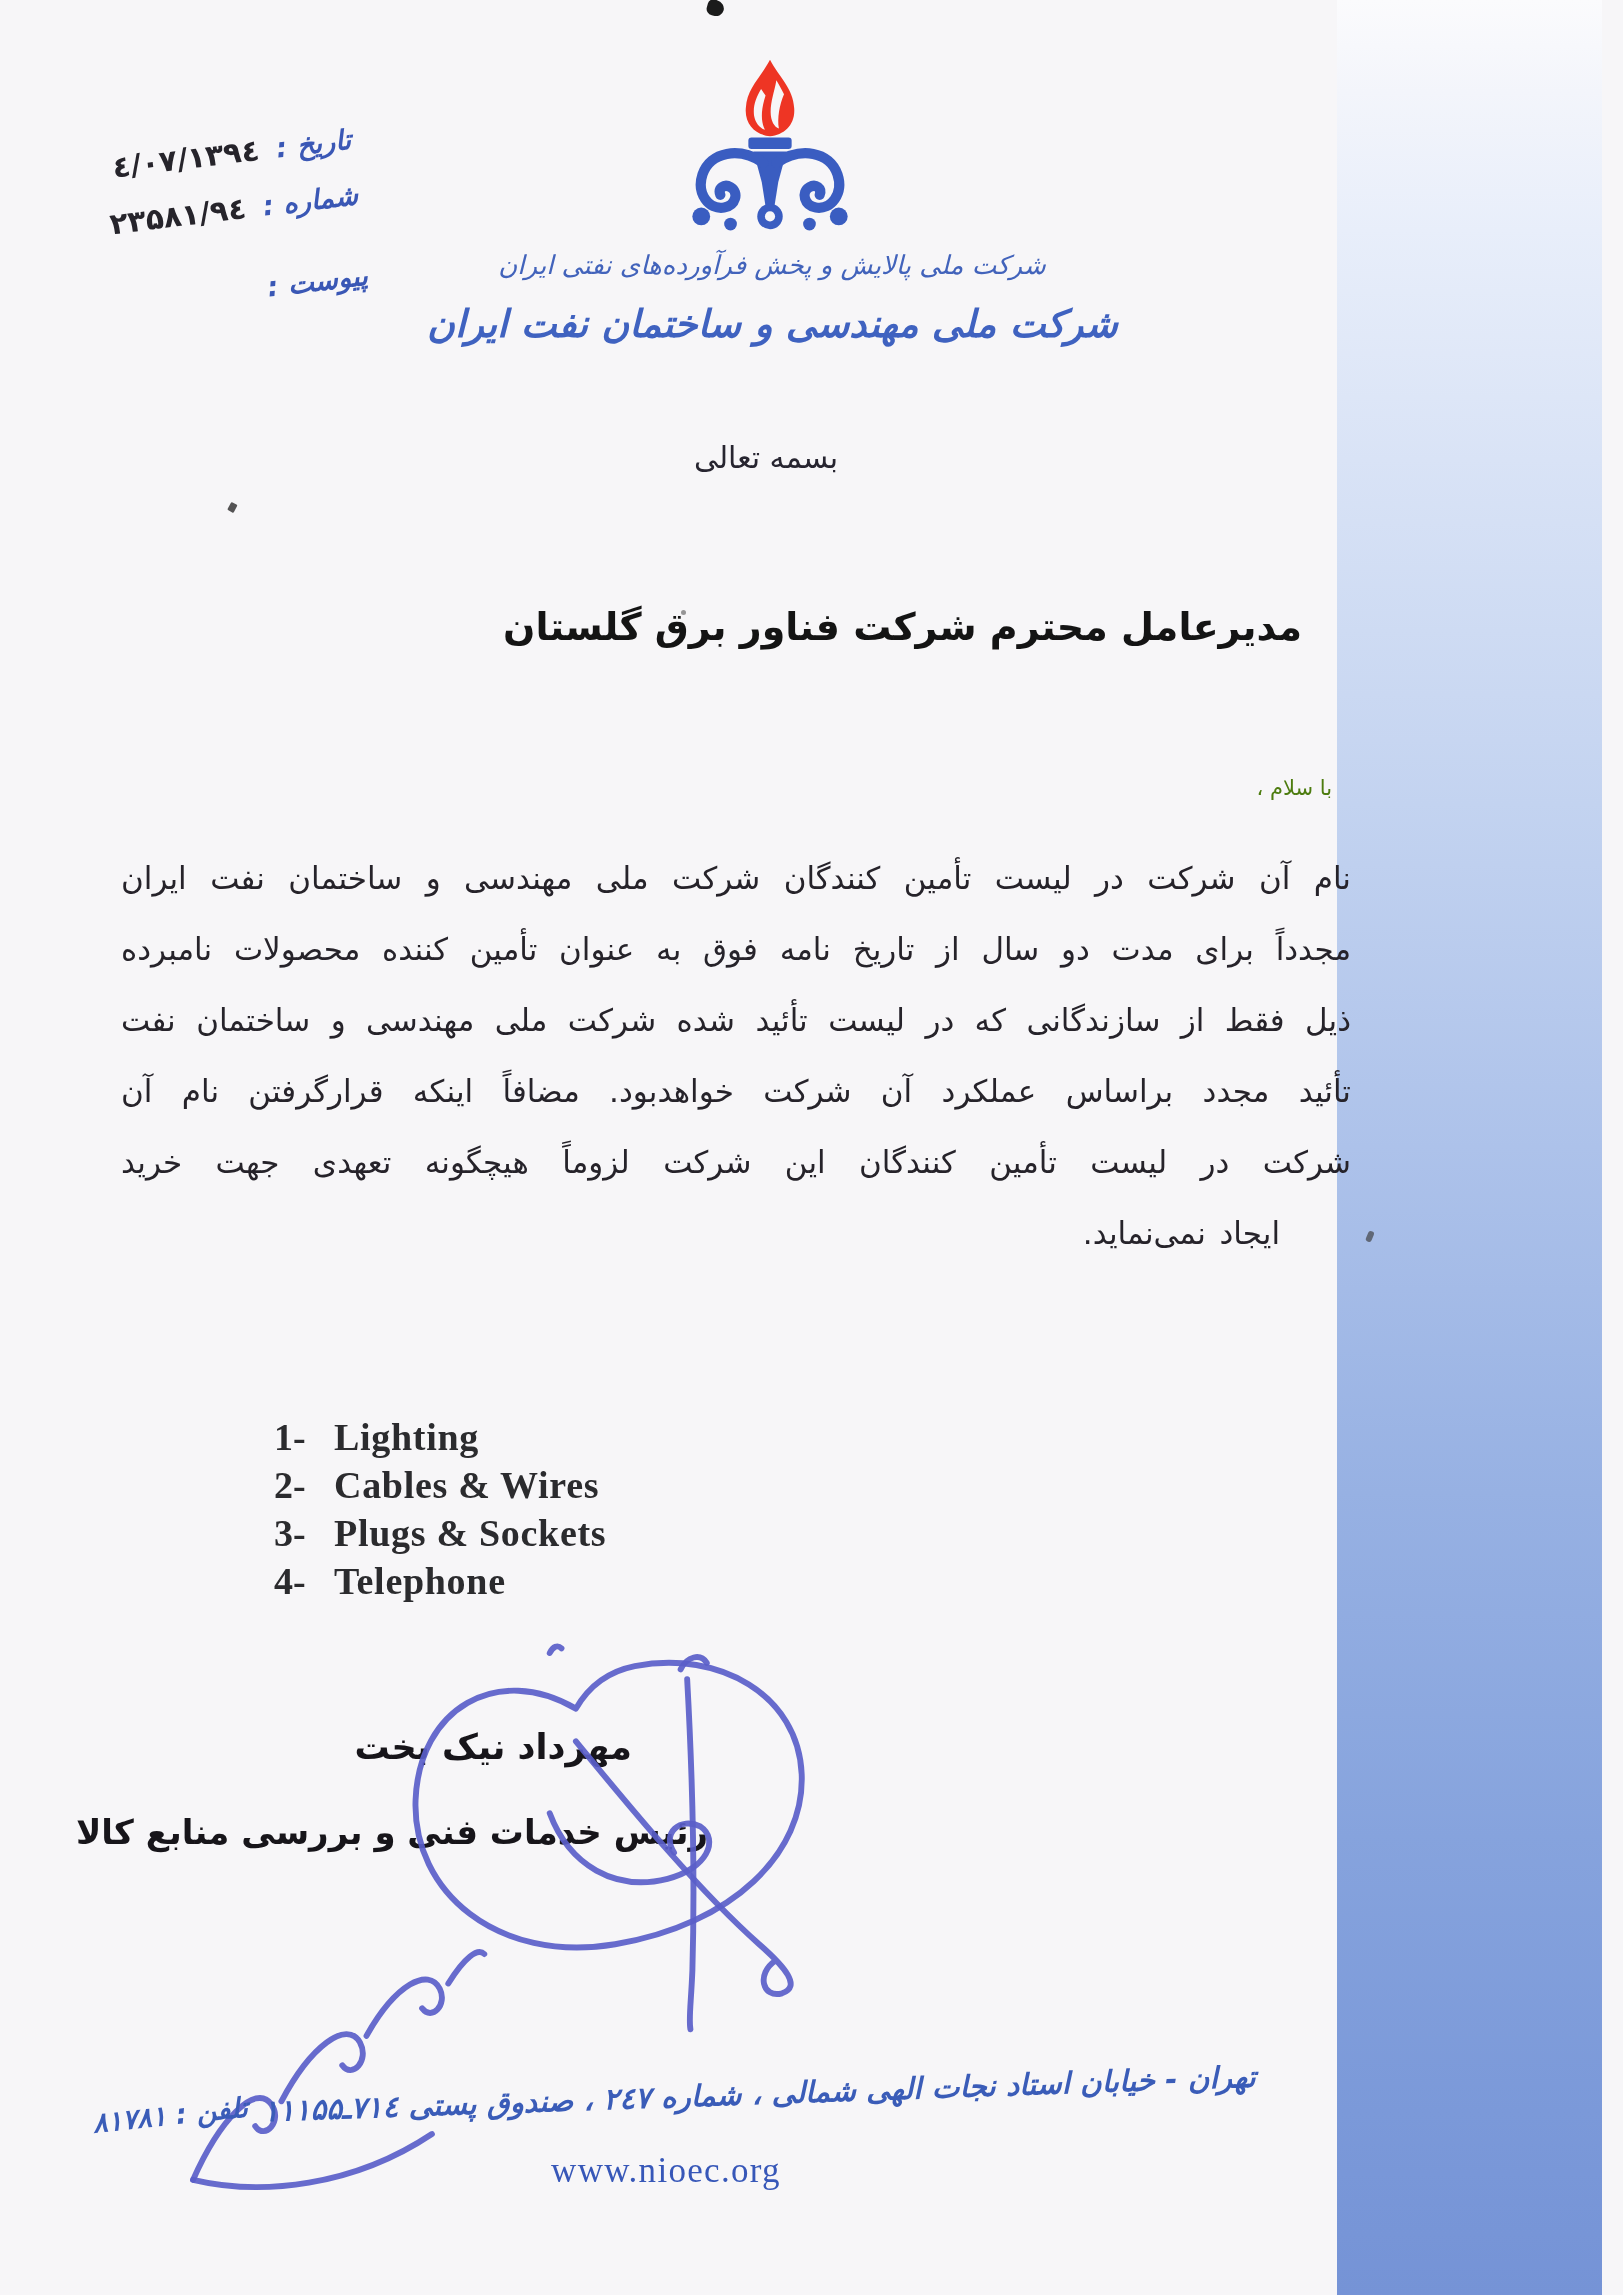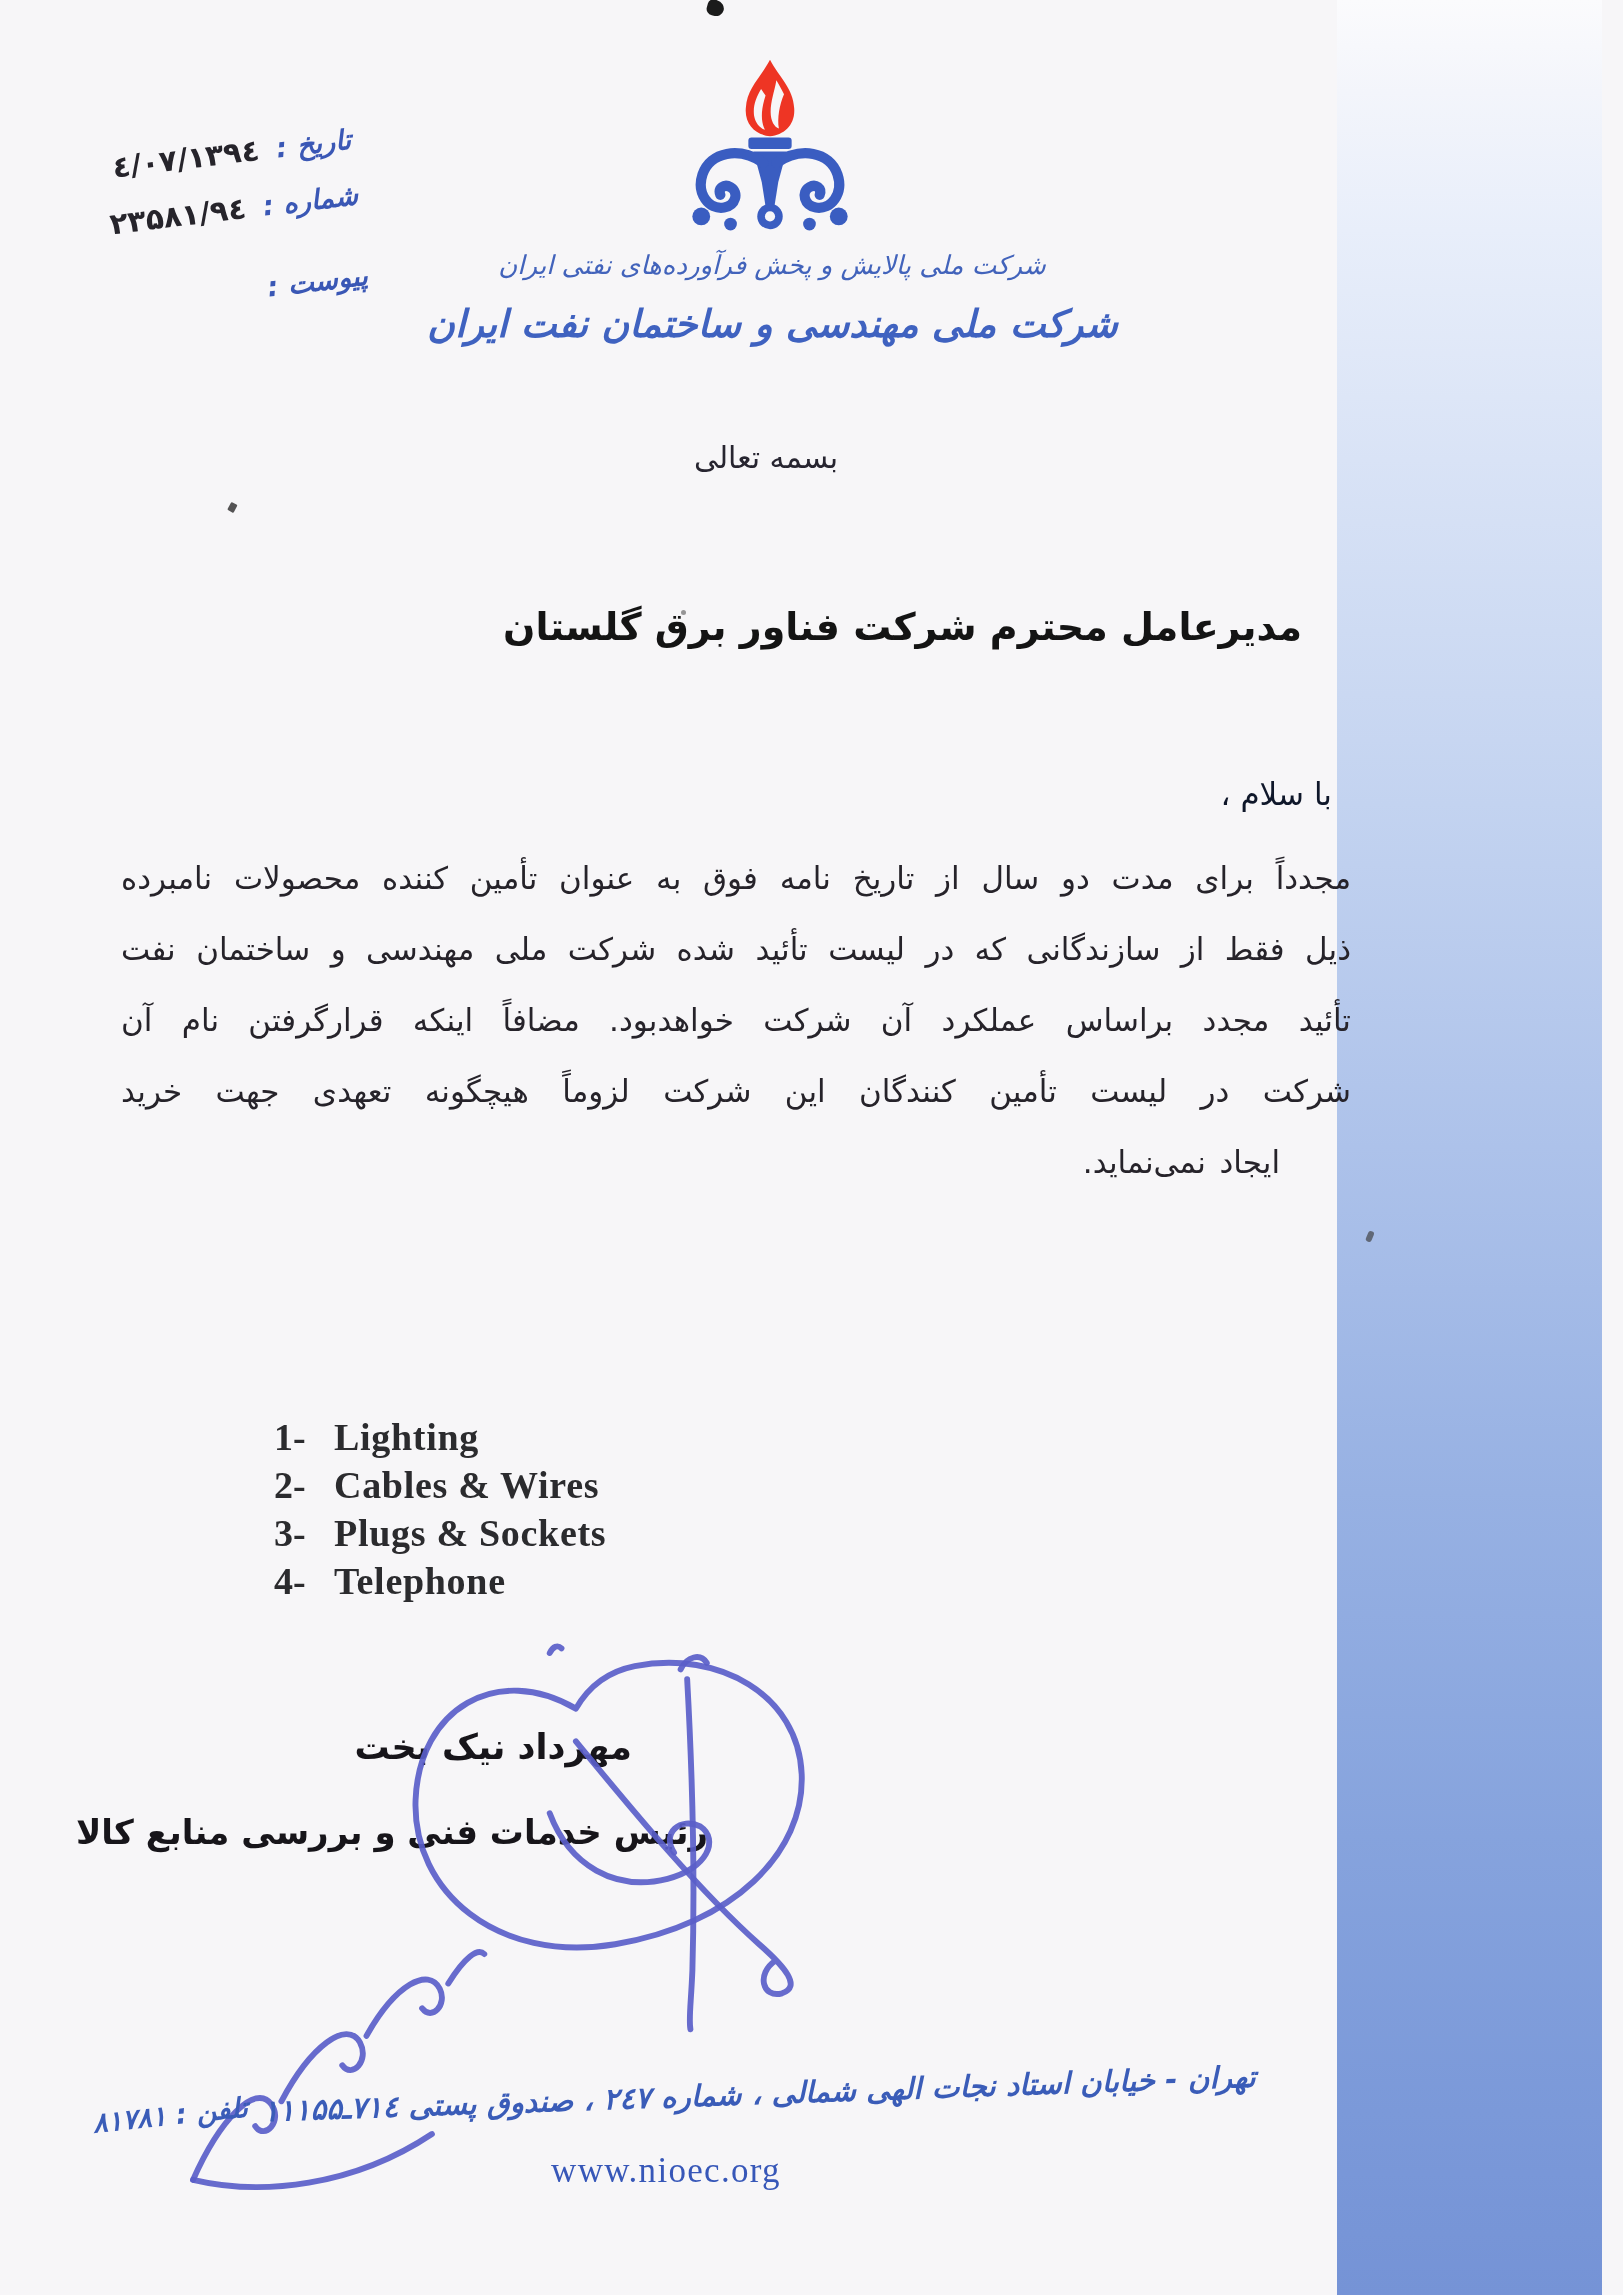--- a/index.html
+++ b/index.html
@@ -37,21 +37,21 @@
   .org2{position:absolute;left:419px;top:302px;width:707px;text-align:center;
         font-size:38px;font-weight:bold;font-style:italic;color:#3f62c0;}
 
   .bismillah{position:absolute;left:0;top:440px;width:1532px;text-align:center;
         font-size:30px;color:#272530;}
 
   .addressee{position:absolute;right:321px;top:605px;direction:rtl;
         font-size:38px;font-weight:bold;color:#141414;white-space:nowrap;}
 
   .salutation{position:absolute;right:291px;top:776px;direction:rtl;
-        font-size:31px;color:#0f172a;}
+        font-size:21px;color:#4d7c0f;}
 
   
   .body-block{position:absolute;right:272px;left:121px;top:843px;direction:rtl;}
   .body-line{font-size:31px;line-height:71px;color:#26232a;
         text-align:justify;text-align-last:justify;word-spacing:.12em;}
   .body-line.indent{padding-right:52px;}
   .body-line.last{text-align:right;text-align-last:right;padding-right:71px;}
 
   
   .list{position:absolute;left:274px;top:1413px;font-family:"Liberation Serif",serif;
@@ -130,20 +130,21 @@
   <div class="org1">شرکت ملی پالایش و پخش فرآورده‌های نفتی ایران</div>
   <div class="org2">شرکت ملی مهندسی و ساختمان نفت ایران</div>
 
   <div class="bismillah">بسمه تعالی</div>
 
   <div class="addressee">مدیرعامل محترم شرکت فناور برق گلستان</div>
 
   <div class="salutation">با سلام ،</div>
 
   <div class="body-block">
+    <div class="body-line">نام آن شرکت در لیست تأمین کنندگان شرکت ملی مهندسی و ساختمان نفت ایران</div>
     <div class="body-line">مجدداً برای مدت دو سال از تاریخ نامه فوق به عنوان تأمین کننده محصولات نامبرده</div>
     <div class="body-line">ذیل فقط از سازندگانی که در لیست تأئید شده شرکت ملی مهندسی و ساختمان نفت</div>
     <div class="body-line">تأئید مجدد براساس عملکرد آن شرکت خواهدبود. مضافاً اینکه قرارگرفتن نام آن</div>
     <div class="body-line">شرکت در لیست تأمین کنندگان این شرکت لزوماً هیچگونه تعهدی جهت خرید</div>
     <div class="body-line last">ایجاد نمی‌نماید.</div>
   </div>
 
   <div class="list">
     <div class="list-row">
       <span class="list-num">1-</span>

